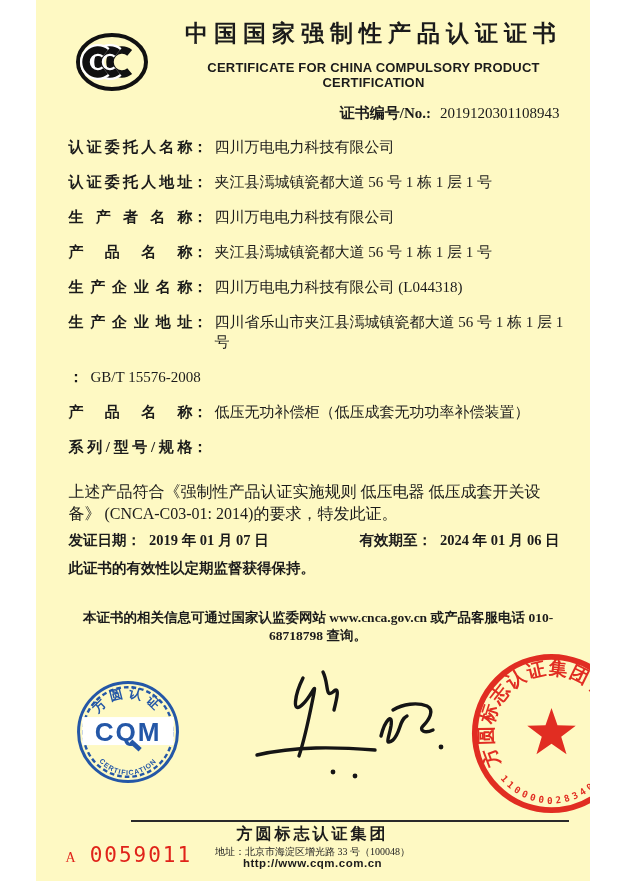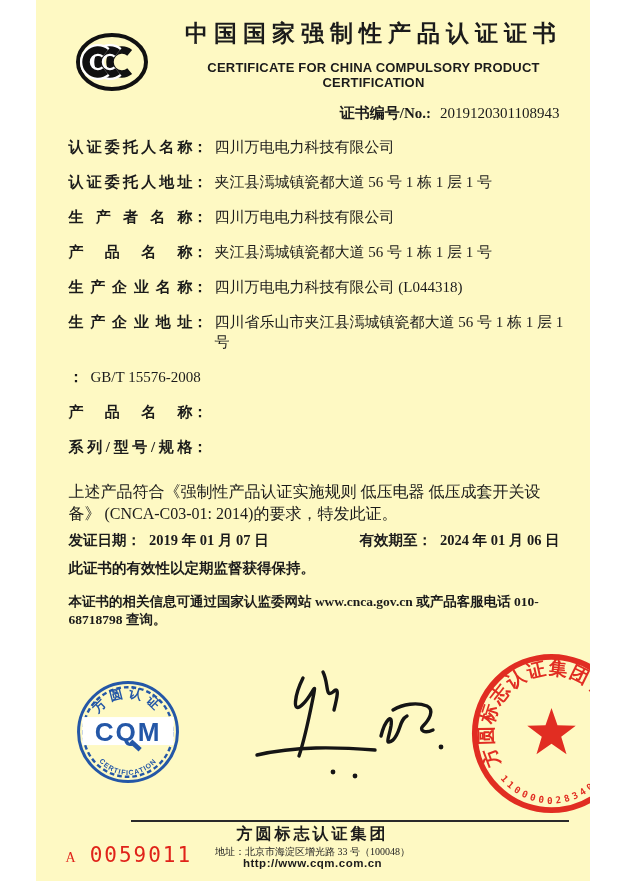--- a/index.html
+++ b/index.html
@@ -21,21 +21,21 @@
   .frow { display:flex; margin-bottom:15px; font-size:15px; line-height:20px; }
   .flabel { width:124px; font-weight:700; text-align:justify; text-align-last:justify; flex:0 0 124px; }
   .fcolon { font-weight:700; width:16px; flex:0 0 16px; }
   .fvalue { flex:1; margin-left:6px; word-break:break-all; }
   .frow.spec .fvalue { line-height:25px; }
   
   .statement { position:absolute; top:481px; left:33px; right:22px; font-size:16px; font-weight:400; line-height:22px; margin:0; }
   .dates { position:absolute; top:531px; left:33px; right:30px; display:flex; justify-content:space-between; font-size:14.5px; font-weight:700; }
   .dates .lab { margin-right:8px; }
   .validity { position:absolute; top:559px; left:33px; font-size:14.5px; font-weight:700; margin:0; }
-  .info { position:absolute; top:593px; left:33px; right:22px; font-size:13.5px; font-weight:700; margin:0; }
+  .info { position:absolute; top:609px; left:33px; right:22px; font-size:13.5px; font-weight:700; margin:0;text-align:center; }
   
   .cqm-seal { position:absolute; left:36px; top:676px; width:112px; height:112px; }
   .signature { position:absolute; left:205px; top:660px; width:210px; height:140px; }
   .red-stamp { position:absolute; left:432px; top:650px; width:167px; height:167px; opacity:0.95; }
   
   .rule { position:absolute; top:820px; left:95px; width:438px; height:2px; background:#2a2a2a; }
   .org-name { position:absolute; top:824px; left:0; right:0; text-align:center; font-size:16px; font-weight:700; letter-spacing:3px; }
   .org-address { position:absolute; top:845px; left:0; right:0; text-align:center; font-size:10px; color:#222; }
   .org-website { position:absolute; top:857px; left:0; right:0; text-align:center; font-size:11.5px; font-weight:700; font-family:"Liberation Sans", sans-serif; letter-spacing:0.5px; }
   .serial { position:absolute; left:30px; top:843px; color:#e0231a; display:flex; align-items:baseline; }
@@ -99,20 +99,21 @@
         <span class="fcolon">：</span>
         <span class="fvalue">四川省乐山市夹江县漹城镇瓷都大道 56 号 1 栋 1 层 1 号</span>
     </div>
     <div class="frow">
         <span class="fcolon">：</span>
         <span class="fvalue">GB/T 15576-2008</span>
     </div>
     <div class="frow">
       <span class="flabel">产品名称</span>
         <span class="fcolon">：</span>
+        <span class="fvalue">低压无功补偿柜（低压成套无功功率补偿装置）</span>
     </div>
     <div class="frow spec">
       <span class="flabel">系列/型号/规格</span>
         <span class="fcolon">：</span>
     </div>
   </div>
 
   <p class="statement">上述产品符合《强制性产品认证实施规则 低压电器 低压成套开关设备》 (CNCA-C03-01: 2014)的要求，特发此证。</p>
 
   <div class="dates">

